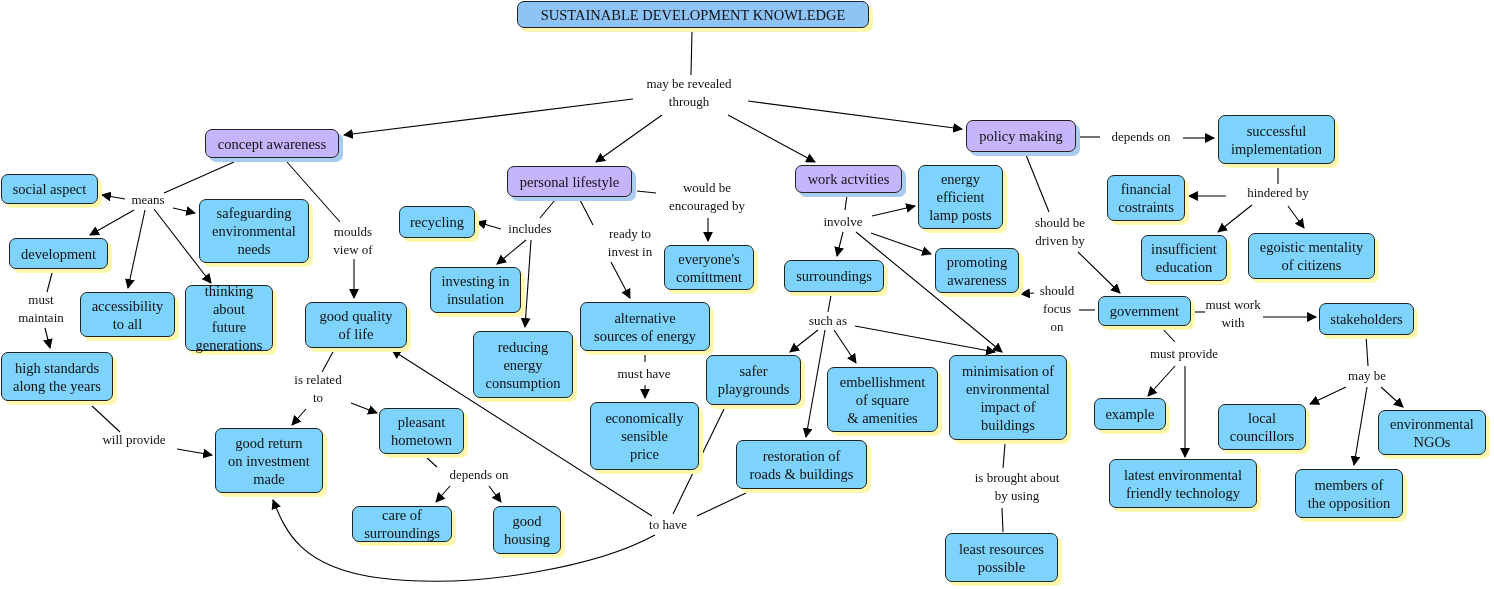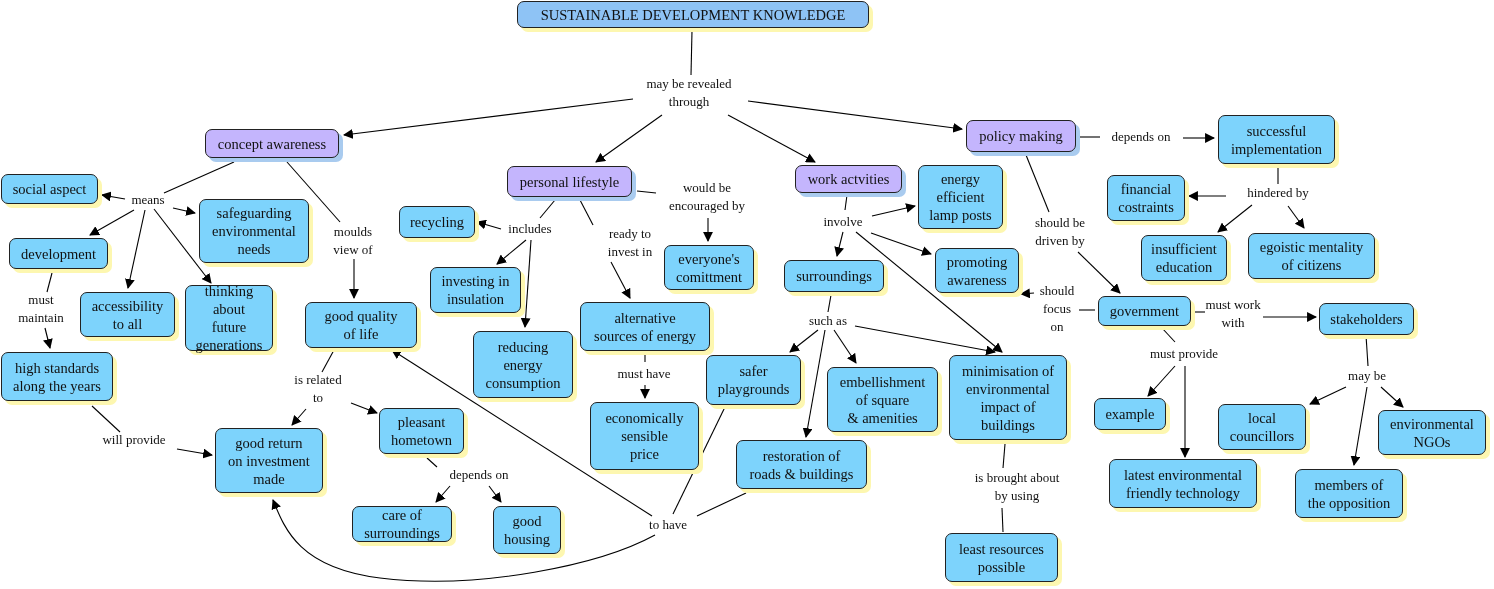--- a/index.html
+++ b/index.html
@@ -115,21 +115,21 @@
 environmental
 needs</div>
 <div class="node" style="left:9px;top:238px;width:99px;height:31px;">development</div>
 <div class="node" style="left:80px;top:292px;width:95px;height:45px;">accessibility
 to all</div>
 <div class="node" style="left:185px;top:285px;width:88px;height:66px;">thinking about
 future
 generations</div>
 <div class="node" style="left:1px;top:352px;width:112px;height:49px;">high standards
 along the years</div>
-<div class="node" style="left:305px;top:302px;width:112px;height:46px;text-align:center;">good quality
+<div class="node" style="left:305px;top:302px;width:102px;height:46px;text-align:center;">good quality
 of life</div>
 <div class="node" style="left:215px;top:428px;width:108px;height:65px;">good return
 on investment
 made</div>
 <div class="node" style="left:379px;top:408px;width:85px;height:46px;">pleasant
 hometown</div>
 <div class="node" style="left:352px;top:506px;width:100px;height:36px;">care of
 surroundings</div>
 <div class="node" style="left:493px;top:506px;width:68px;height:48px;">good
 housing</div>

